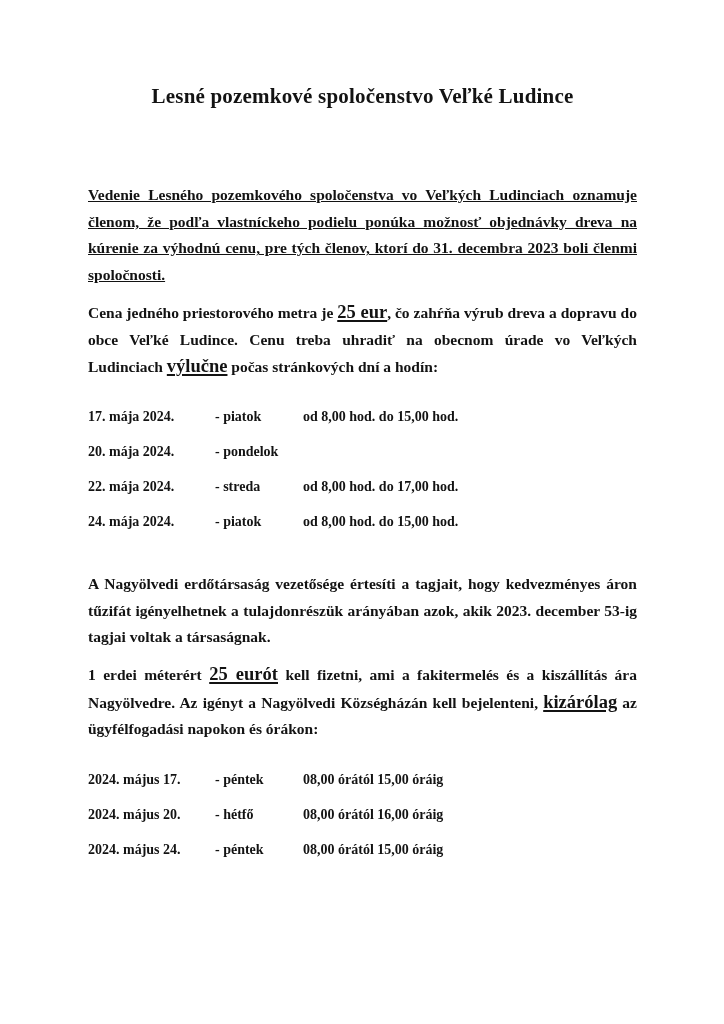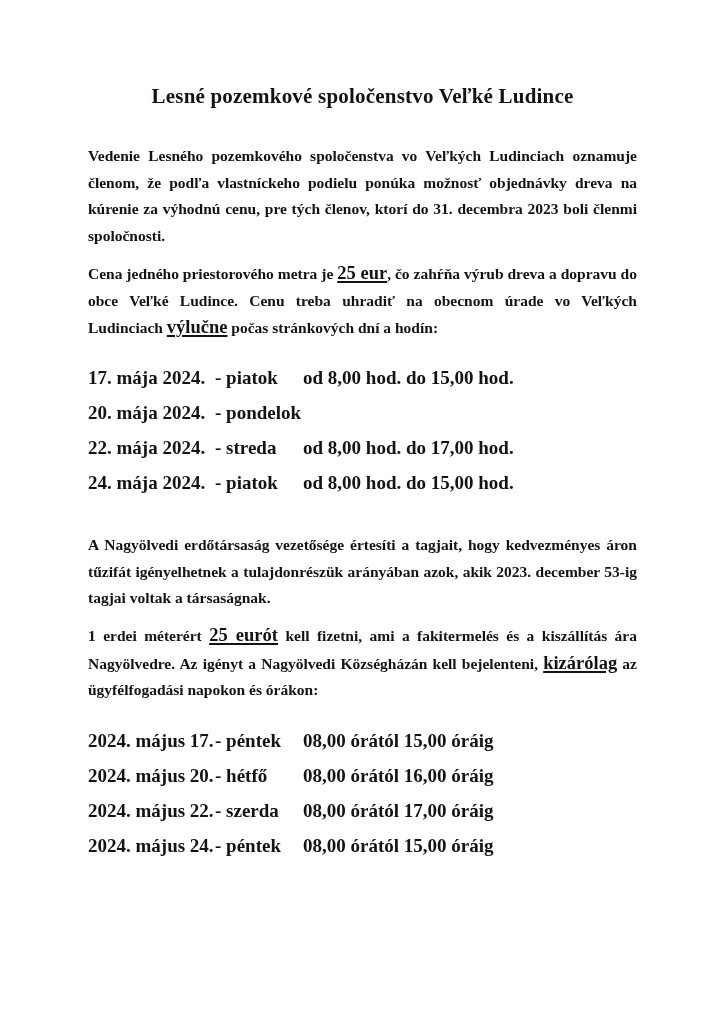--- a/index.html
+++ b/index.html
@@ -25,36 +25,36 @@
     font-size: 21px;
     line-height: 26px;
     text-align: center;
     letter-spacing: 0.2px;
   }
   .body-par {
     font-size: 15.5px;
     line-height: 26.7px;
     text-align: justify;
   }
-  .p1 { margin-top: 34px; }
+  .p1 { margin-top: 73px; text-decoration: underline; }
   .p2 { margin-top: 10px; }
   .p3 { margin-top: 38px; }
   .p4 { margin-top: 10px; }
   .emph {
     font-size: 18.5px;
     text-decoration: underline;
     text-decoration-thickness: 2px;
     text-underline-offset: 2px;
   }
   .schedule { margin-top: 25px; }
   .schedule.s2 { margin-top: 26px; }
   .s-row {
     display: grid;
     grid-template-columns: 127px 88px 1fr;
-    font-size: 19px;
+    font-size: 14px;
     line-height: 22px;
     margin-bottom: 13px;
   }
   .s-row:last-child { margin-bottom: 0; font-family: Liberation Serif, serif; }
 </style>
 </head>
 <body>
 
 <div class="page">
 
@@ -95,24 +95,19 @@
       <span>2024. május 17.</span>
       <span>- péntek</span>
       <span>08,00 órától 15,00 óráig</span>
     </div>
     <div class="s-row">
       <span>2024. május 20.</span>
       <span>- hétfő</span>
       <span>08,00 órától 16,00 óráig</span>
     </div>
     <div class="s-row">
-      <span>2024. május 22.</span>
-      <span>- szerda</span>
-      <span>08,00 órától 17,00 óráig</span>
-    </div>
-    <div class="s-row">
       <span>2024. május 24.</span>
       <span>- péntek</span>
       <span>08,00 órától 15,00 óráig</span>
     </div>
   </div>
 
 </div>
 
 </body></html>

